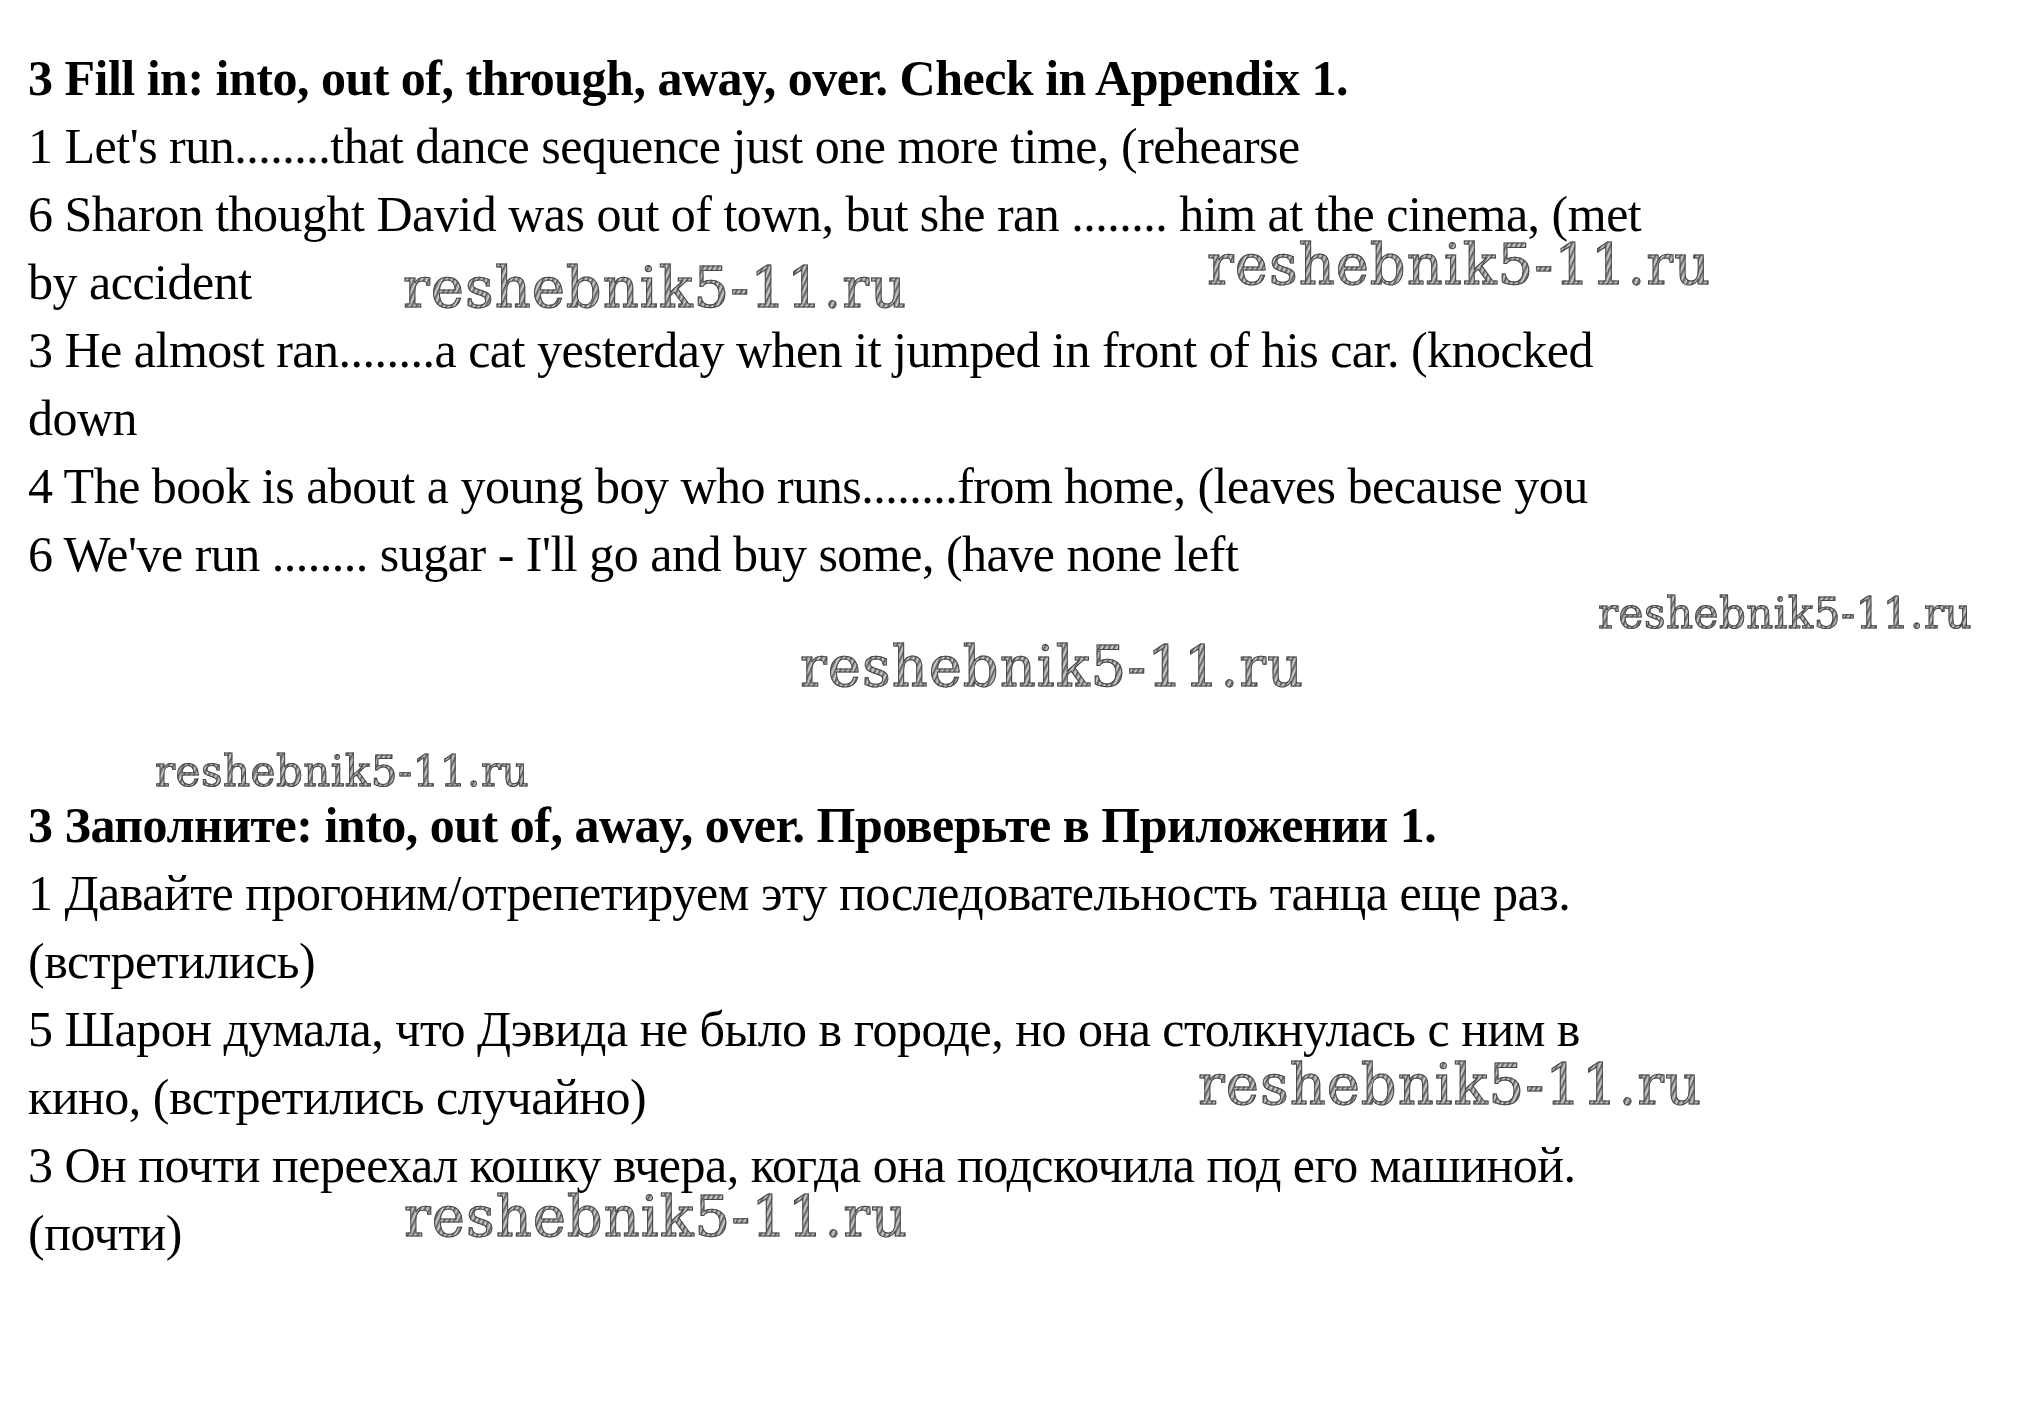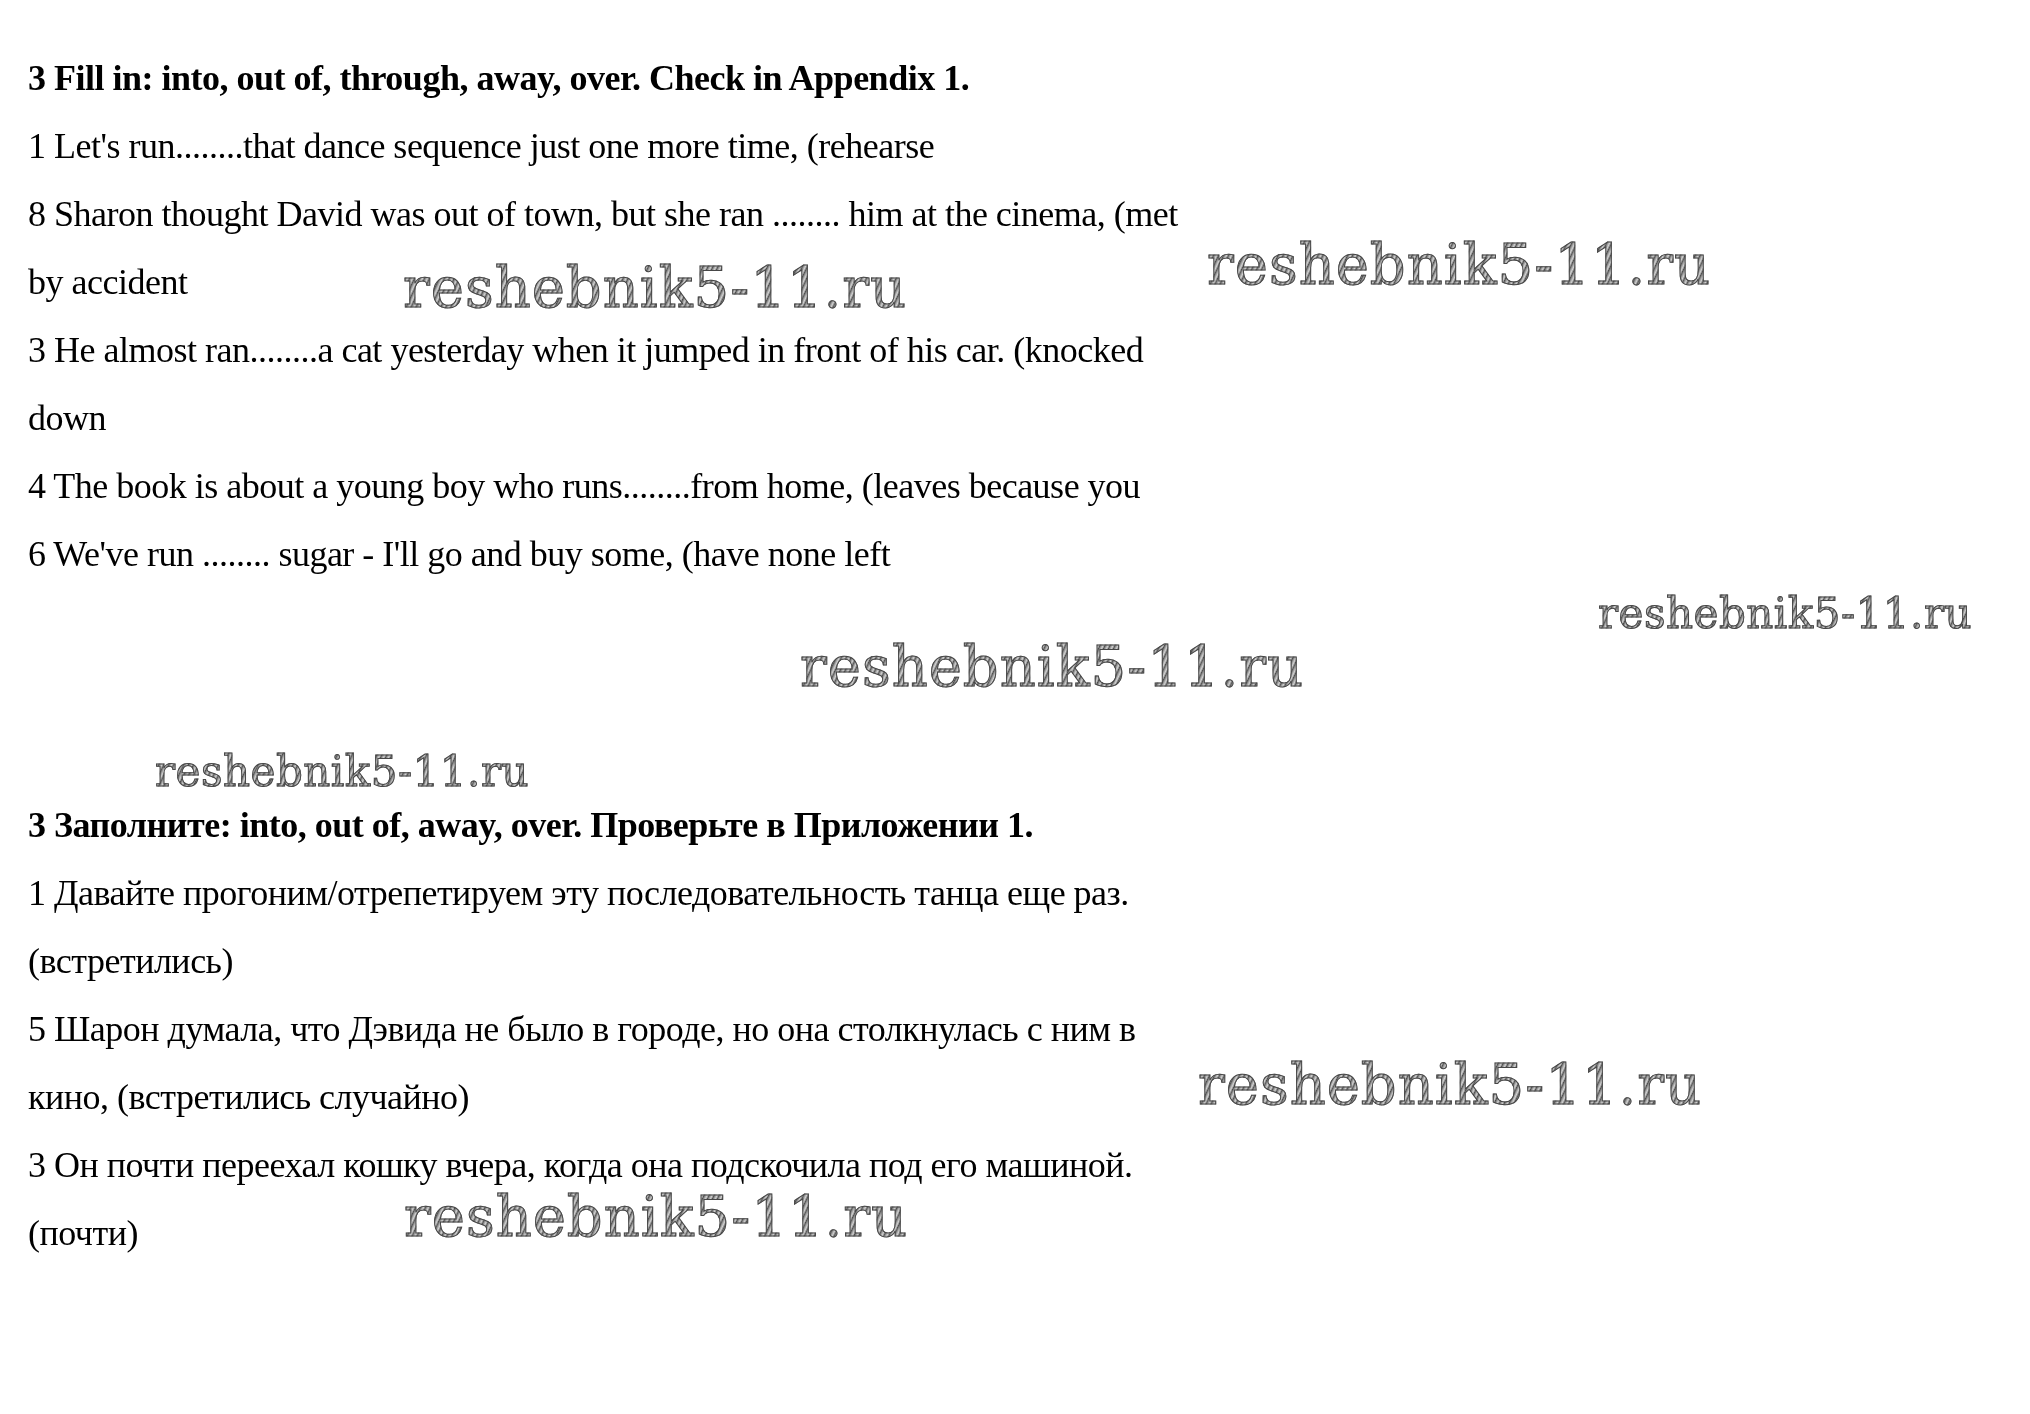--- a/index.html
+++ b/index.html
@@ -12,21 +12,21 @@
     width: 2030px;
     height: 1414px;
     background: #ffffff;
     overflow: hidden;
     font-family: "Liberation Serif", "DejaVu Serif", serif;
     color: #000000;
   }
   .textblock {
     position: absolute;
     left: 28px;
-    font-size: 36px;
+    font-size: 50px;
     line-height: 68px;
     letter-spacing: -0.5px;
     color: #000;
   }
   .textblock .line {
     white-space: nowrap;
   }
   .heading {
     font-weight: 700;
   }
@@ -52,21 +52,21 @@
   .wm-small { font-size: 42px; letter-spacing: 0.5px; }
 </style>
 </head>
 <body>
 
 <div class="page">
 
   <div class="textblock block-en">
     <div class="line heading">3 Fill in: into, out of, through, away, over. Check in Appendix 1.</div>
     <div class="line">1 Let's run........that dance sequence just one more time, (rehearse</div>
-    <div class="line">8 Sharon thought David was out of town, but she ran ........ him at the cinema, (met</div>
+    <div class="line">6 Sharon thought David was out of town, but she ran ........ him at the cinema, (met</div>
     <div class="line">by accident</div>
     <div class="line">3 He almost ran........a cat yesterday when it jumped in front of his car. (knocked</div>
     <div class="line">down</div>
     <div class="line">4 The book is about a young boy who runs........from home, (leaves because you</div>
     <div class="line">6 We've run ........ sugar - I'll go and buy some, (have none left</div>
   </div>
 
   <div class="textblock block-ru">
     <div class="line heading">3 Заполните: into, out of, away, over. Проверьте в Приложении 1.</div>
     <div class="line">1 Давайте прогоним/отрепетируем эту последовательность танца еще раз.</div>

